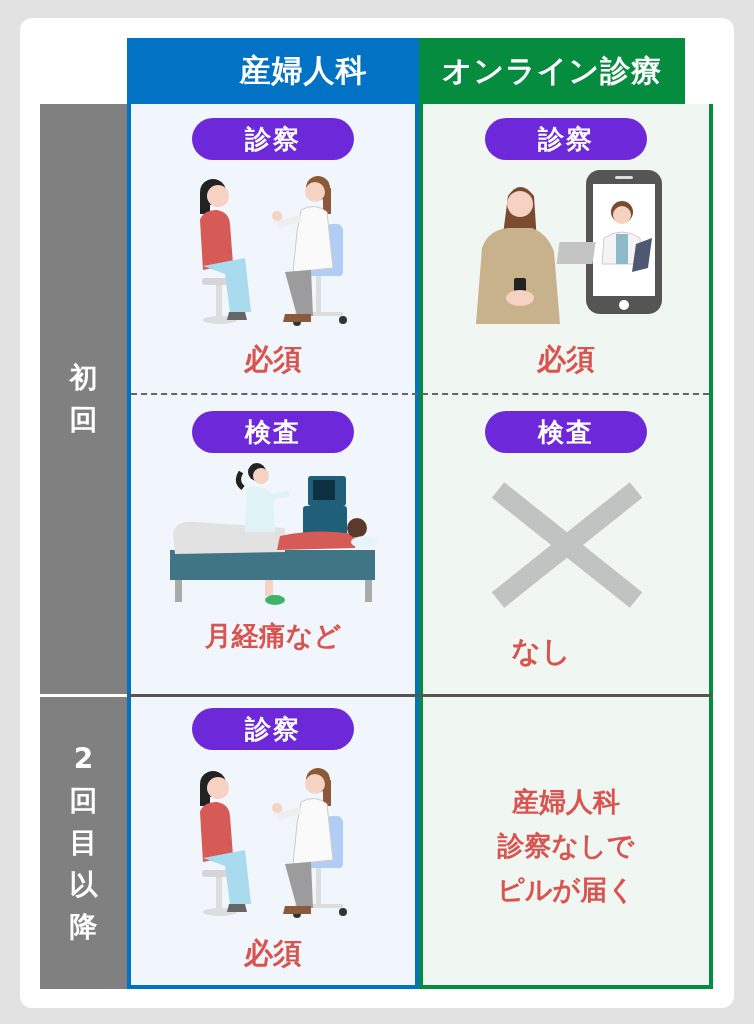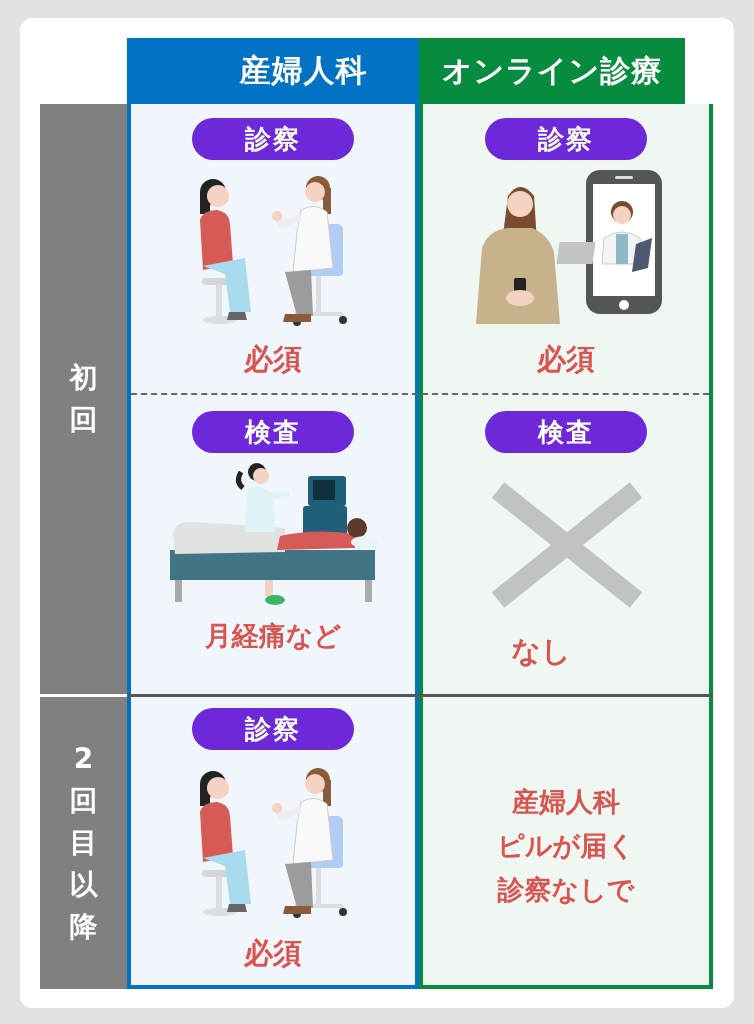--- a/index.html
+++ b/index.html
@@ -179,15 +179,15 @@
     <path d="M116 46 L96 52 L94 44" stroke="#eee" stroke-width="7" fill="none"></path>
     <circle cx="92" cy="44" r="5" fill="#f6d2c2"></circle>
     <path d="M100 100 L126 98 L128 144 L112 144 Z" fill="#9c9c9c"></path>
     <path d="M100 142 L126 142 L126 150 L98 150 Z" fill="#8a5a3a"></path>
   </svg>
 </div>
 <div class="abs red big" style="left:131px;top:934px;width:284px;">必須</div>
 
 <div class="abs red mid" style="left:423px;top:780px;width:286px;line-height:44px;">
   <div>産婦人科</div>
+  <div>診察なしで</div>
   <div>ピルが届く</div>
-  <div>診察なしで</div>
 </div>
 
 </body></html>

